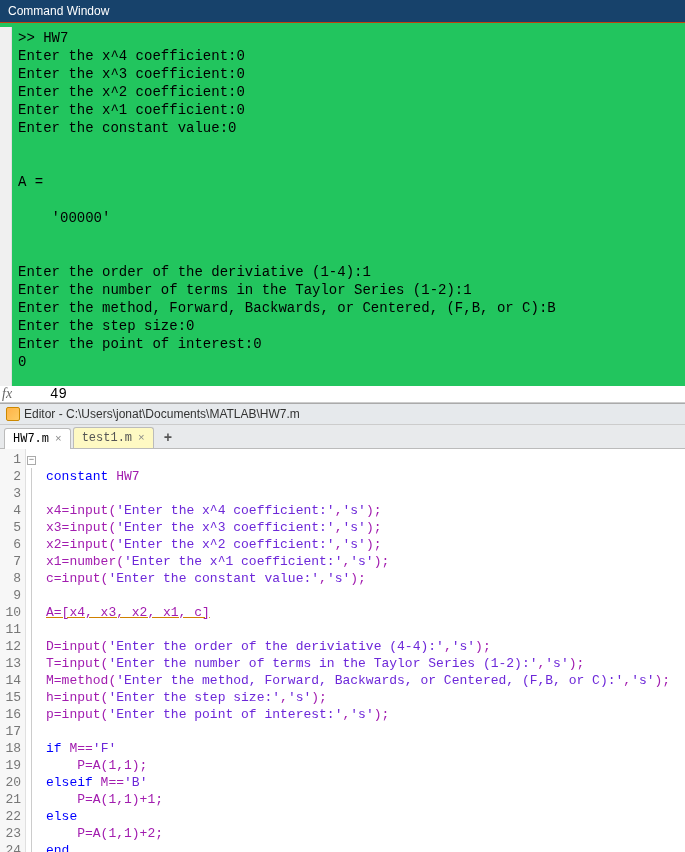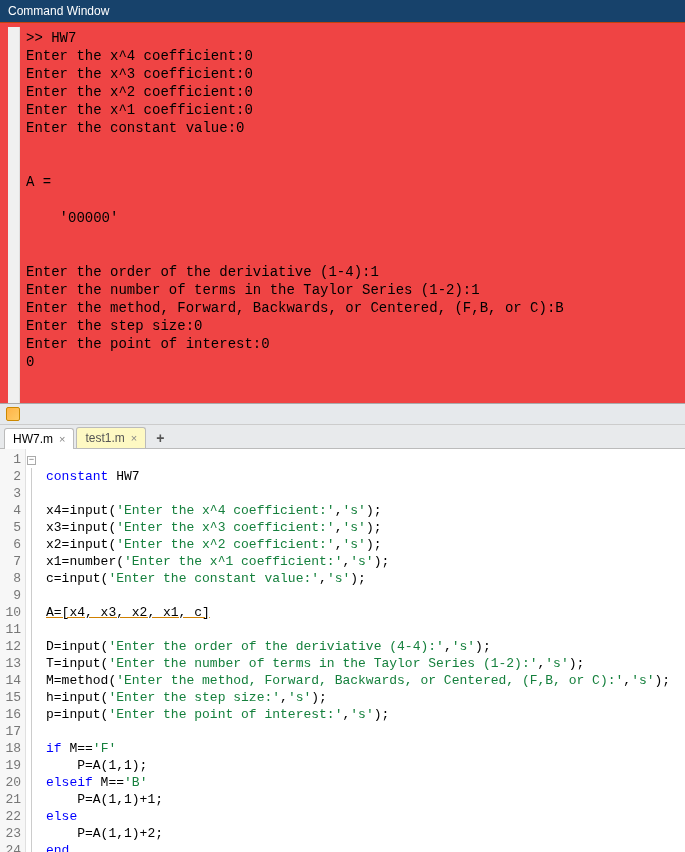--- a/index.html
+++ b/index.html
@@ -16,22 +16,22 @@
     color: #fff;
     padding: 4px 8px;
     font-family: "Segoe UI", Arial, sans-serif;
     font-size: 12px;
     display: flex;
     align-items: center;
     justify-content: space-between;
     border-bottom: 1px solid #c2410c;
   }
   .cmdwin-body {
-    background: #ef4444;
-    padding: 4px 0 0 8px;
+    background: #22c55e;
+    padding: 4px 0 0 0;
     height: 380px;
     position: relative;
     display: flex;
   }
   .cmdwin-gutter {
     width: 12px;
     background: #f0f0f0;
     border-right: 1px solid #e0e0e0;
     height: 100%;
   }
@@ -87,21 +87,21 @@
     border-radius: 2px;
     display: inline-block;
   }
 
   .tabs {
     display: flex;
     align-items: center;
     background: #e8eaec;
     padding: 2px 4px 0 4px;
     border-bottom: 1px solid #bbb;
-    font-family: Liberation Sans, sans-serif;
+    font-family: Liberation Mono, monospace;
     font-size: 12px;
     height: 24px;
   }
   .tab {
     padding: 3px 8px;
     border: 1px solid #bbb;
     border-bottom: none;
     margin-right: 2px;
     background: #fef9c3;
     color: #555;
@@ -174,22 +174,22 @@
   }
   .code {
     padding: 2px 6px 0 6px;
     font-family: "Courier New", monospace;
     font-size: 13px;
     line-height: 17px;
     white-space: pre;
     flex: 1;
   }
   .kw { color: #0000ff; }
-  .str { color: #15803d; }
-  .txt { color: #000000; }
+  .str { color: #6d28d9; }
+  .txt { color: #a21caf; }
   .underline-var { text-decoration: underline; text-decoration-style: solid; text-decoration-color: #d08000; }
 </style>
 </head>
 <body>
 
 <div class="cmdwin-title">
   <span>Command Window</span>
 </div>
 
 <div class="cmdwin-body">
@@ -206,24 +206,29 @@
 
     '00000'
 
 
 Enter the order of the deriviative (1-4):1
 Enter the number of terms in the Taylor Series (1-2):1
 Enter the method, Forward, Backwards, or Centered, (F,B, or C):B
 Enter the step size:0
 Enter the point of interest:0
 0</div>
+  <div class="fx-row">
+    <span class="fx-label">fx</span>
+    <span class="fx-val">49</span>
+  </div>
 </div>
 
 <div class="editor-title">
   <span class="editor-title-icon"></span>
+  <span>Editor - C:\Users\jonat\Documents\MATLAB\HW7.m</span>
 </div>
 
 <div class="tabs">
   <div class="tab active">
     <span>HW7.m</span>
     <span class="tab-close">×</span>
   </div>
   <div class="tab">
     <span>test1.m</span>
     <span class="tab-close">×</span>

